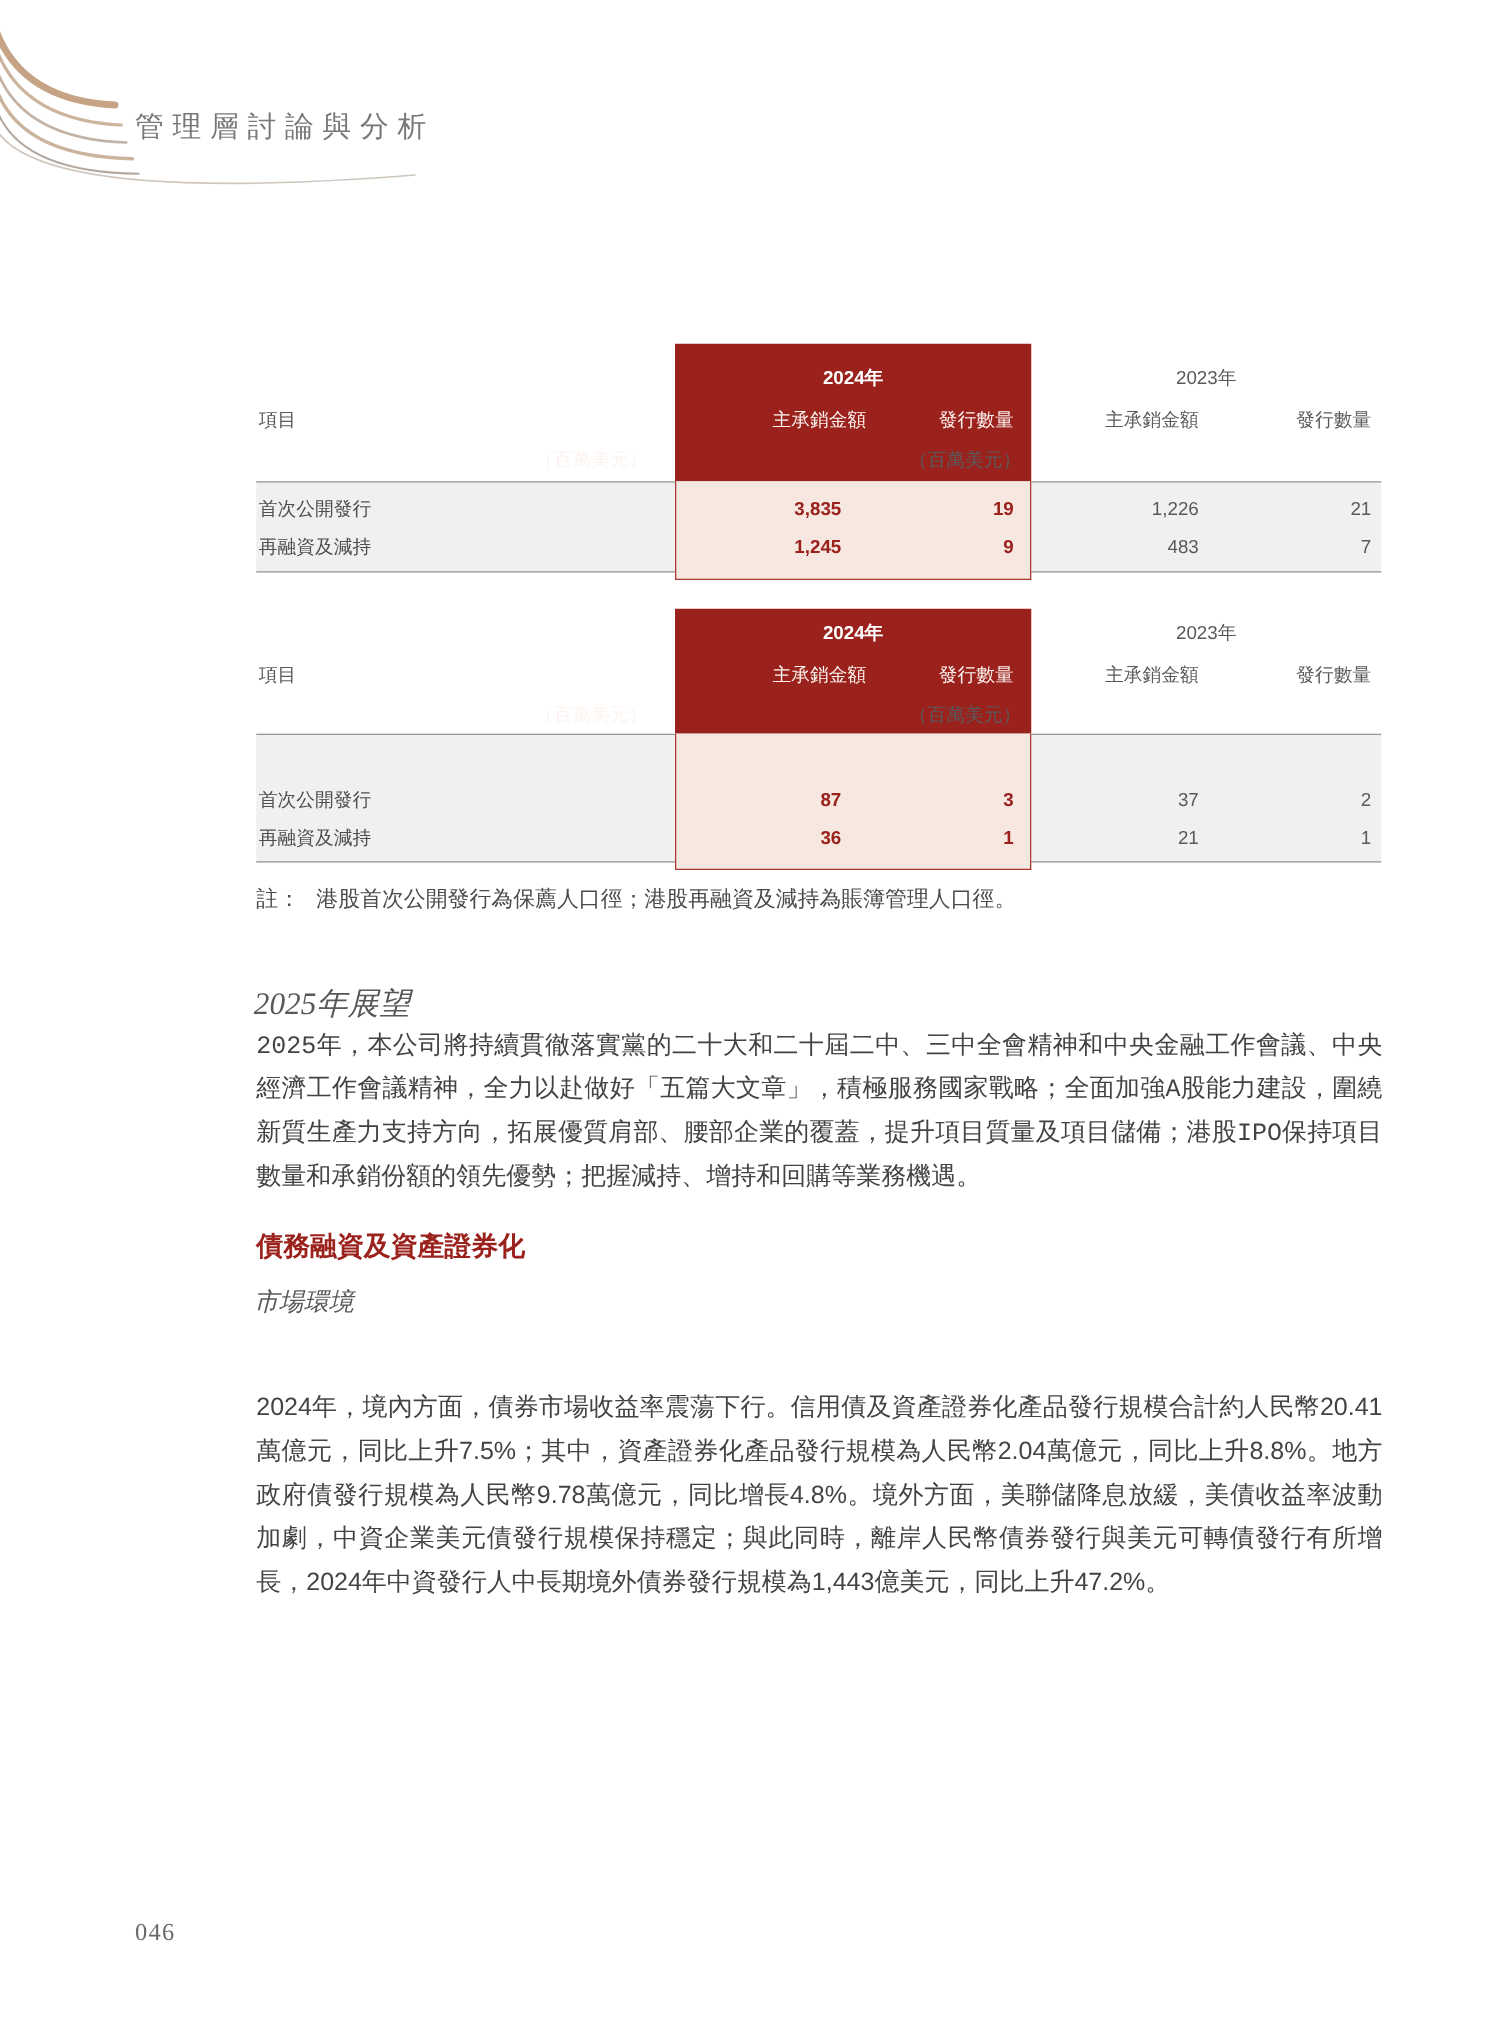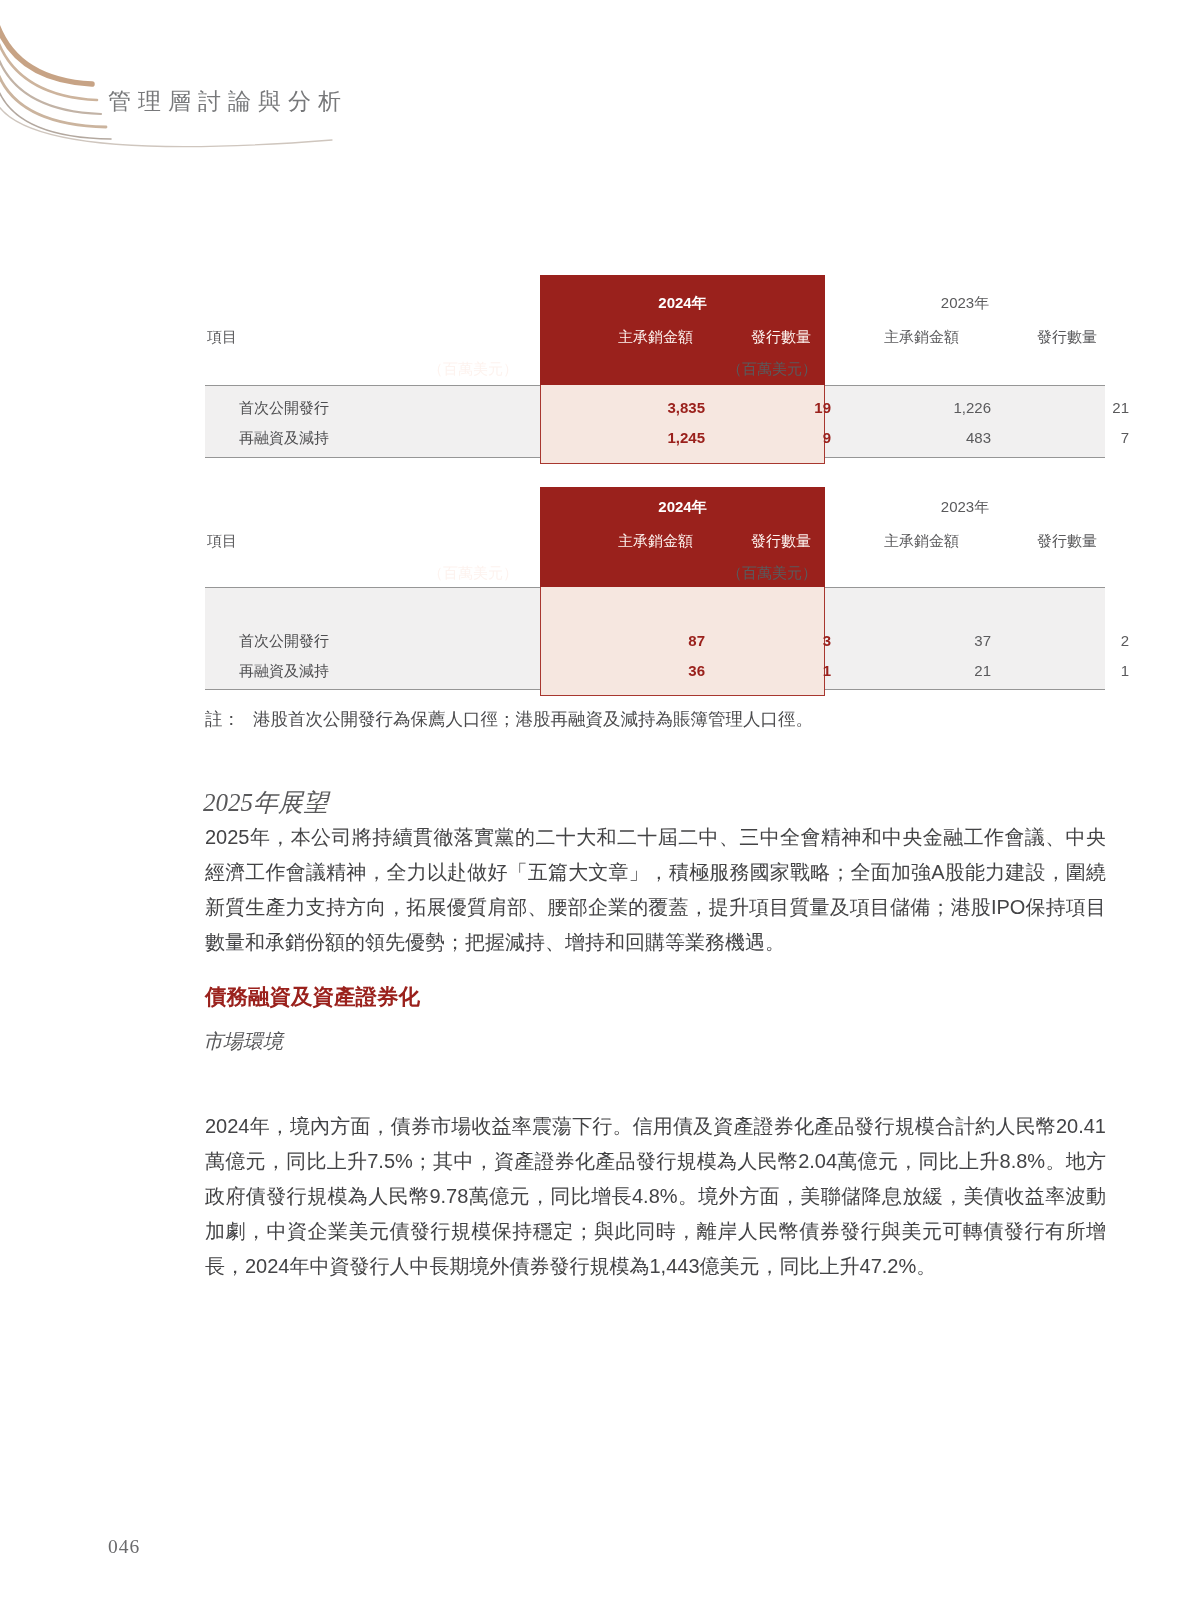--- a/index.html
+++ b/index.html
@@ -51,24 +51,24 @@
   .pink-overlay {
     position:absolute; left:335px; width:285px; top:-1px; bottom:-7px;
     background:#F6E7E0; z-index:1;
     border-left:1px solid #A8372F; border-right:1px solid #A8372F; border-bottom:1px solid #A8372F;
   }
   .body-rows { position:relative; z-index:2; }
   .body1 { padding:7px 0 4px 0; }
   .body2 { padding:38px 0 3px 0; }
   .row {
     display:grid; grid-template-columns:335px 175px 110px 142px 138px;
-    line-height:30px; color:#4e4e50;margin-left:32px;
+    line-height:30px; color:#4e4e50;
   }
   .v-a24 { text-align:right; padding-right:42px; color:#9A211C; font-weight:bold; }
-  .v-c24 { text-align:right; padding-right:26px; color:#9A211C; font-weight:bold; }
+  .v-c24 { text-align:right; padding-right:14px; color:#9A211C; font-weight:bold; }
   .v-a23 { text-align:right; padding-right:8px; color:#5a5a5c; }
   .v-c23 { text-align:right; padding-right:8px; color:#5a5a5c; }
 
   
   .note {
     position:absolute; left:205px; top:706px; width:900px;
     display:flex; gap:13px; font-size:17.5px; color:#4b4b4d; line-height:26px;
   }
 
   
@@ -80,21 +80,21 @@
   .outlook-heading { top:786px; font-size:25px; }
   .market-heading { top:1028px; font-size:20px;text-align:right; }
   .red-heading {
     position:absolute; left:205px; top:982px;
     font-size:21.5px; font-weight:bold; color:#9A211C;
   }
   .para {
     position:absolute; left:205px; width:901px;
     font-size:20px; line-height:35px; text-align:justify; color:#434345;
   }
-  .para-outlook { top:820px; }
+  .para-outlook { top:820px;font-family:Liberation Mono, monospace; }
   .para-market { top:1085px;margin-top:24px; }
 
   .page-number {
     position:absolute; left:108px; top:1536px;
     font-family:"Liberation Serif", serif; font-size:19.5px; color:#6a6a6c;
     letter-spacing:1px;
   }
 </style>
 </head>
 <body>

